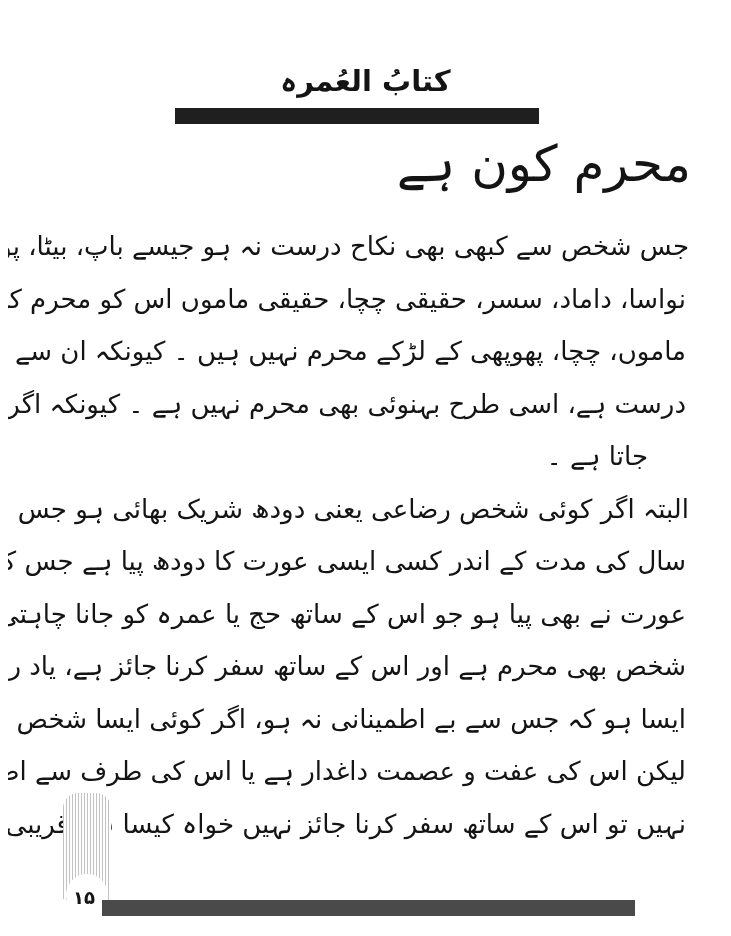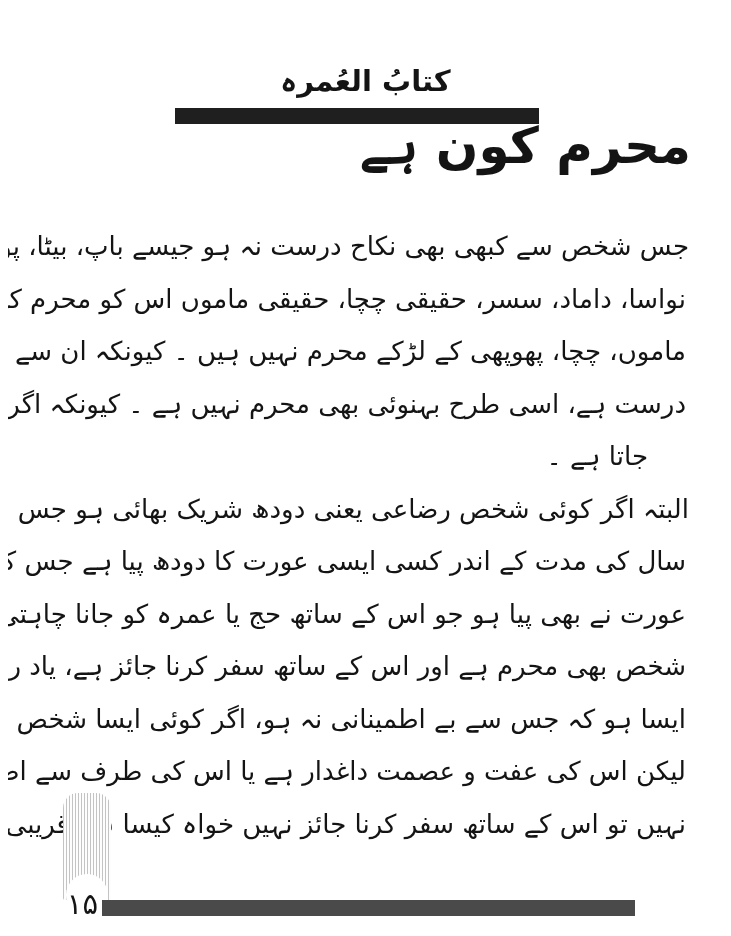--- a/index.html
+++ b/index.html
@@ -33,22 +33,22 @@
     transform:translateX(8px);
   }
   .header-rule{
     position:absolute;top:92px;left:183px;
     width:364px;height:2px;
     background:var(--rule);
   }
 
   
   .chapter-heading{
-    position:absolute;top:85px;right:24px;
-    font-size:50px;font-weight:700;
+    position:absolute;top:103px;right:24px;
+    font-size:50px;font-weight:400;
     line-height:1.5;
     color:var(--ink);
     white-space:nowrap;
   }
 
   
   .body-text{
     position:absolute;top:188px;left:31px;right:21px;
     direction:rtl;
     font-size:26px;
@@ -87,21 +87,21 @@
   .footer-rule{
     position:absolute;top:884px;left:110px;
     width:533px;height:2px;
     background:var(--footer_rule);
     z-index:2;
   }
   .page-number{
     position:absolute;left:70px;top:863px;
     width:44px;
     text-align:center;
-    font-size:29px;font-weight:400;
+    font-size:18px;font-weight:700;
     color:var(--ink);
     z-index:3;
   }
 </style>
 </head>
 <body>
 
 <div class="page">
 
   <header>

